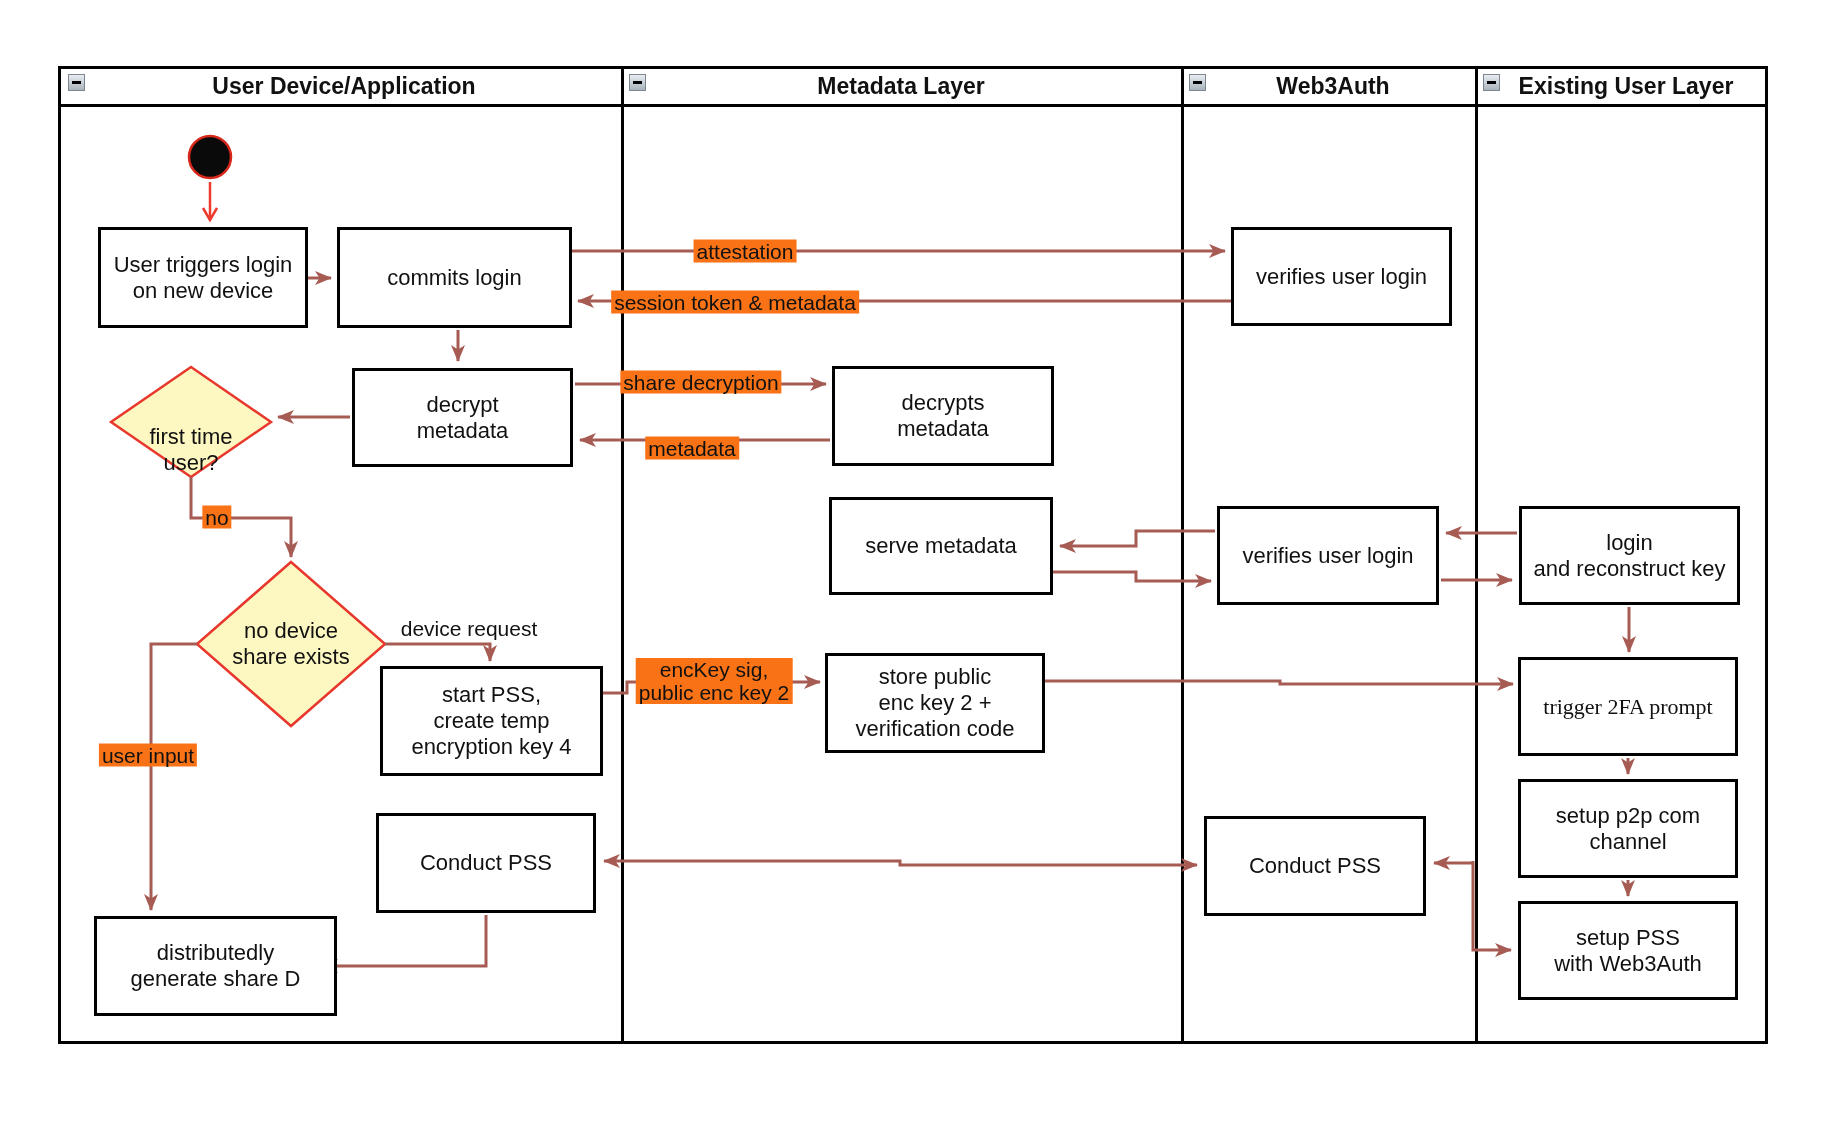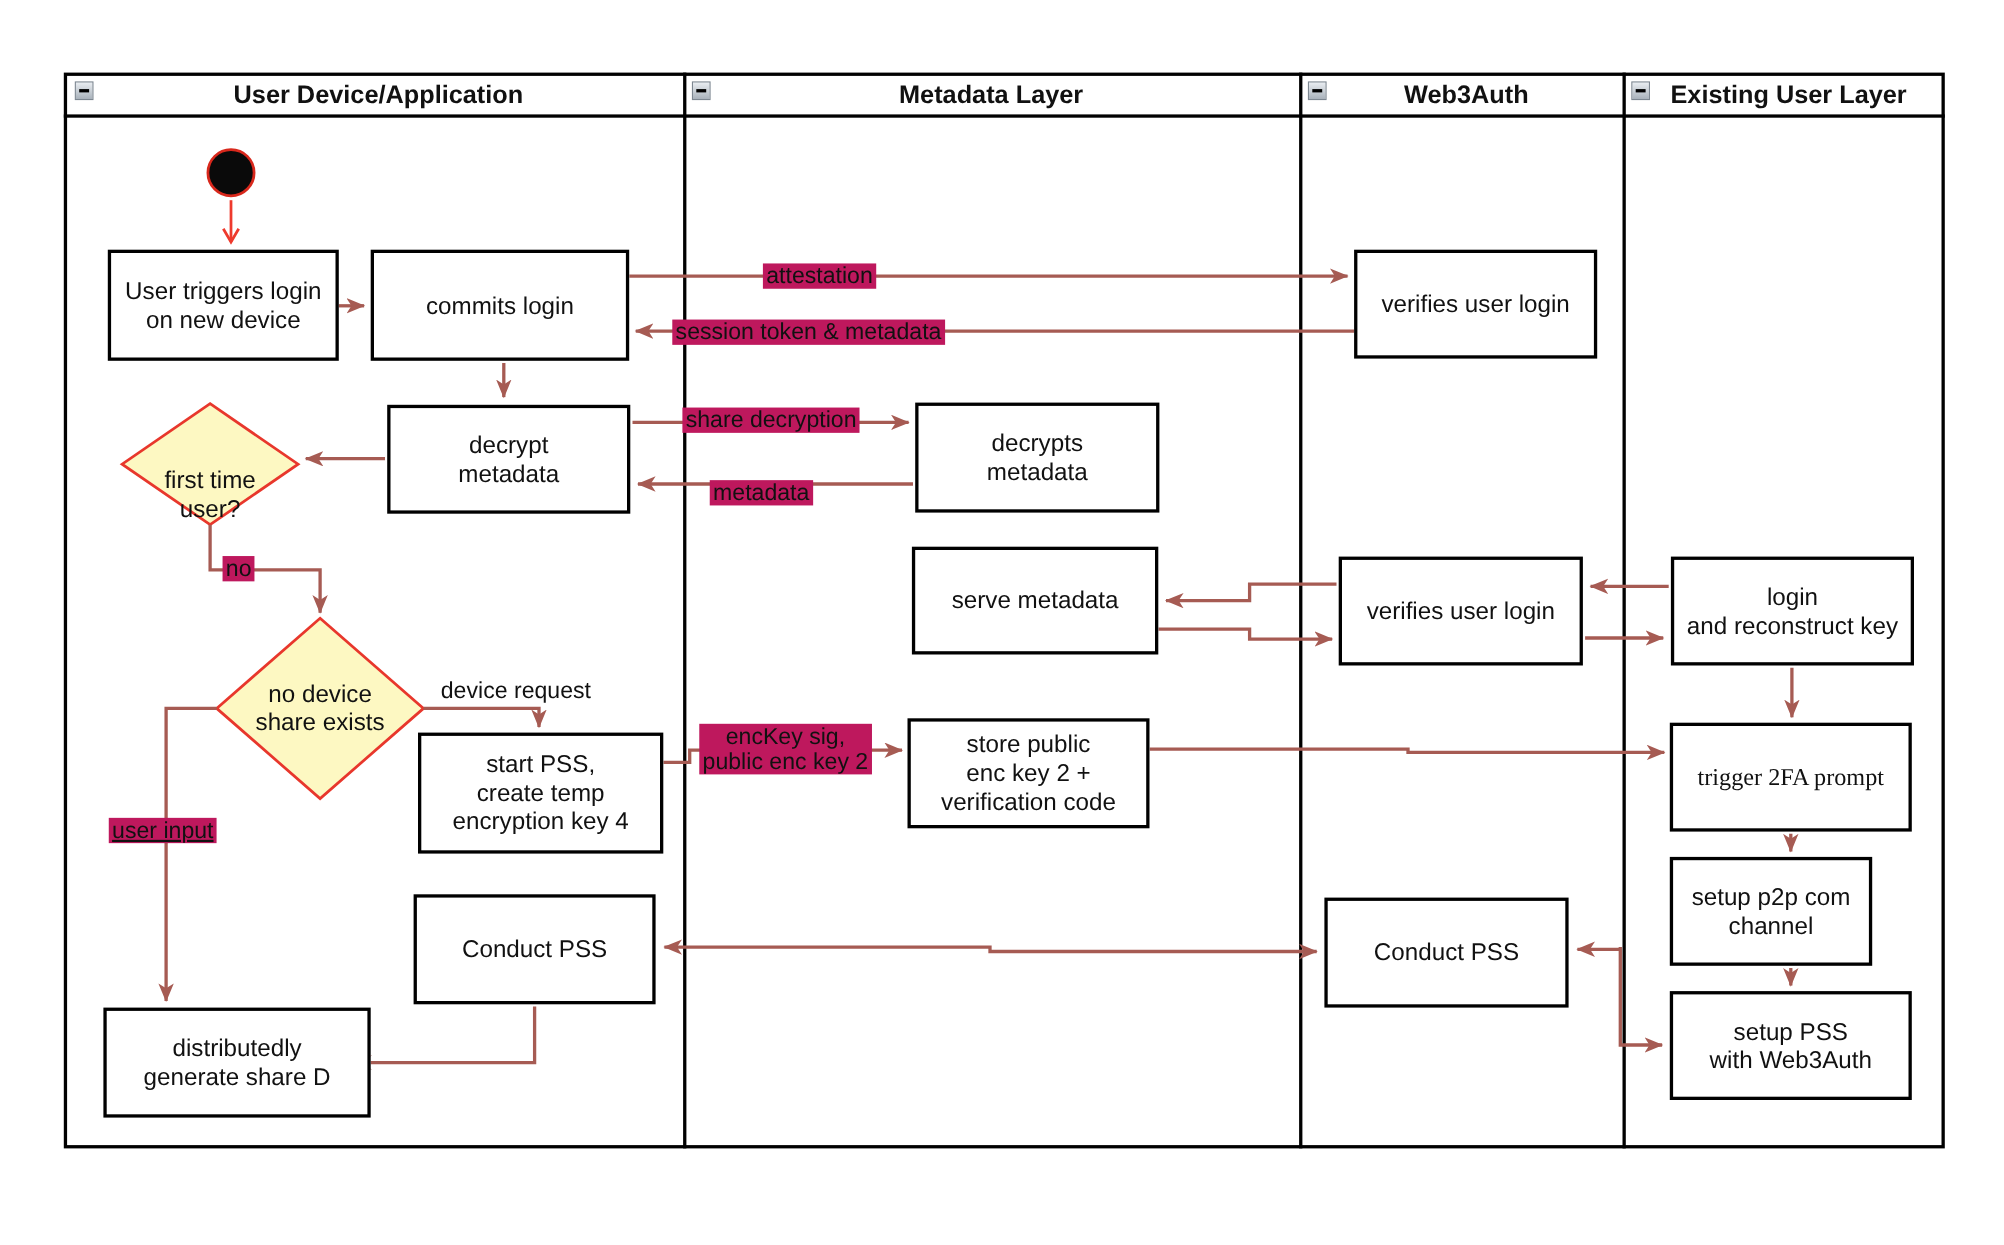--- a/index.html
+++ b/index.html
@@ -14,21 +14,21 @@
                  border:1px solid #7d8791;background:linear-gradient(#e9edf1,#a9b2bb);
                  display:flex;align-items:center;justify-content:center;}
   .collapse-icon .bar{width:9px;height:3px;background:#000;}
   svg.overlay{position:absolute;left:0;top:0;}
   .node{position:absolute;box-sizing:border-box;background:#fff;border:3px solid #000;
         display:flex;align-items:center;justify-content:center;text-align:center;
         font-size:22px;line-height:26px;white-space:pre-line;}
   .dlabel{position:absolute;transform:translate(-50%,-50%);text-align:center;
           font-size:22px;line-height:26px;white-space:pre-line;}
   .elabel{position:absolute;transform:translate(-50%,-50%);text-align:center;
-          font-size:21px;line-height:23px;white-space:pre-line;background:#be185d;padding:0 3px;}
+          font-size:21px;line-height:23px;white-space:pre-line;background:#f97316;padding:0 3px;}
   .elabel.nobg{background:transparent;}
 </style>
 </head>
 <body>
 
 <div class="canvas">
 
   <div class="frame"></div>
   <div class="vline" style="left:621px;"></div>
   <div class="vline" style="left:1181px;"></div>
@@ -112,21 +112,21 @@
   <div class="node" style="left:1217px;top:506px;width:222px;height:99px;">verifies user login</div>
   <div class="node" style="left:1519px;top:506px;width:221px;height:99px;">login
 and reconstruct key</div>
   <div class="node" style="left:380px;top:666px;width:223px;height:110px;">start PSS,
 create temp
 encryption key 4</div>
   <div class="node" style="left:825px;top:653px;width:220px;height:100px;">store public
 enc key 2 +
 verification code</div>
   <div class="node" style="left:1518px;top:657px;width:220px;height:99px;font-family:Liberation Serif, serif;">trigger 2FA prompt</div>
-  <div class="node" style="left:1518px;top:779px;width:184px;height:99px;">setup p2p com
+  <div class="node" style="left:1518px;top:779px;width:220px;height:99px;">setup p2p com
 channel</div>
   <div class="node" style="left:1518px;top:901px;width:220px;height:99px;">setup PSS
 with Web3Auth</div>
   <div class="node" style="left:376px;top:813px;width:220px;height:100px;">Conduct PSS</div>
   <div class="node" style="left:1204px;top:816px;width:222px;height:100px;">Conduct PSS</div>
   <div class="node" style="left:94px;top:916px;width:243px;height:100px;">distributedly
 generate share D</div>
 
   <div class="dlabel" style="left:191px;top:422px;margin-top:28px;">first time
 user?</div>
@@ -134,15 +134,15 @@
 share exists</div>
 
   <div class="elabel" style="left:745px;top:251px;">attestation</div>
   <div class="elabel" style="left:735px;top:302px;">session token &amp; metadata</div>
   <div class="elabel" style="left:701px;top:382px;">share decryption</div>
   <div class="elabel" style="left:692px;top:448px;">metadata</div>
   <div class="elabel" style="left:217px;top:517px;">no</div>
   <div class="elabel nobg" style="left:469px;top:628px;">device request</div>
   <div class="elabel" style="left:714px;top:681px;">encKey sig,
 public enc key 2</div>
-  <div class="elabel" style="left:148px;top:755px;text-decoration:underline;">user input</div>
+  <div class="elabel" style="left:148px;top:755px;">user input</div>
 
 </div>
 
 </body></html>

